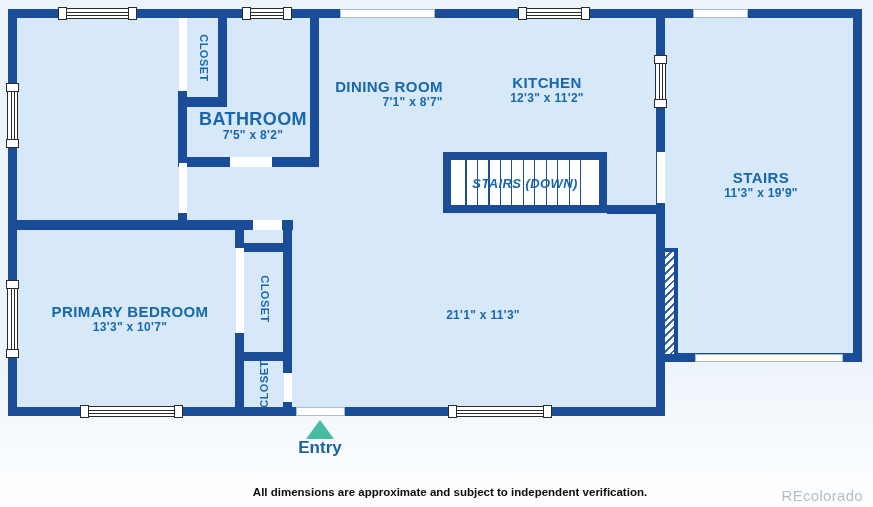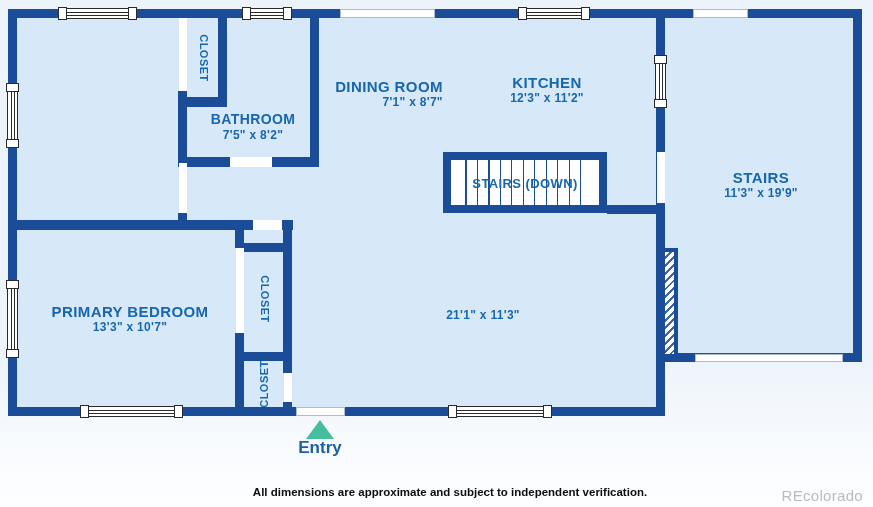--- a/index.html
+++ b/index.html
@@ -21,21 +21,21 @@
   .win.h .cap{width:9px;top:-2px;bottom:-2px;}
   .win.h .cap.a{left:-1px}.win.h .cap.b{right:-1px}
   .win.v .cap{height:9px;left:-2px;right:-2px;}
   .win.v .cap.a{top:-1px}.win.v .cap.b{bottom:-1px}
   
   #stairs{position:absolute;left:443px;top:152px;width:164px;height:61px;
     border:8px solid #1b4c97;box-sizing:border-box;background:#fff;}
   #stairs .treads{position:absolute;left:4px;top:0;bottom:0;right:14px;
     background:repeating-linear-gradient(90deg,#ffffff 0 10px,#1b4c97 10px 11.5px);}
   #stairs .txt{position:absolute;left:0;right:0;top:50%;transform:translateY(-50%);
-    text-align:center;font-weight:bold;font-size:13px;letter-spacing:.4px;color:#1767ae;}
+    text-align:center;font-weight:bold;font-size:13px;letter-spacing:.4px;color:#1767ae;font-style:italic;}
   
   #hatch{position:absolute;left:661px;top:248px;width:17px;height:110px;box-sizing:border-box;
     border:4px solid #1b4c97;
     background:repeating-linear-gradient(135deg,#ffffff 0 3.5px,#3b67a8 3.5px 5.5px);}
   
   .roomlabel{position:absolute;transform:translate(-50%,-50%);text-align:center;color:#1767ae;white-space:nowrap;}
   .roomlabel .nm{font-weight:bold;font-size:15px;letter-spacing:.4px;line-height:17px;}
   .roomlabel .dm{font-weight:bold;font-size:12px;letter-spacing:.3px;line-height:15px;}
   .closetlabel{position:absolute;transform:translate(-50%,-50%);color:#1767ae;
     font-weight:bold;font-size:11px;letter-spacing:.5px;}
@@ -136,21 +136,21 @@
     </div>
 
   <div id="stairs">
     <div class="treads"></div>
     <div class="txt">STAIRS (DOWN)</div>
   </div>
 
   <div id="hatch"></div>
 
   <div class="roomlabel" style="left:253px;top:127px;">
-    <div class="nm" style="font-size:14px;">BATHROOM</div>
+    <div class="nm" style="font-size:18px;">BATHROOM</div>
     <div class="dm">7'5" x 8'2"</div>
   </div>
   <div class="roomlabel" style="left:389px;top:94px;text-align:right;">
     <div class="nm">DINING ROOM</div>
     <div class="dm">7'1" x 8'7"</div>
   </div>
   <div class="roomlabel" style="left:547px;top:90px;">
     <div class="nm">KITCHEN</div>
     <div class="dm">12'3" x 11'2"</div>
   </div>

